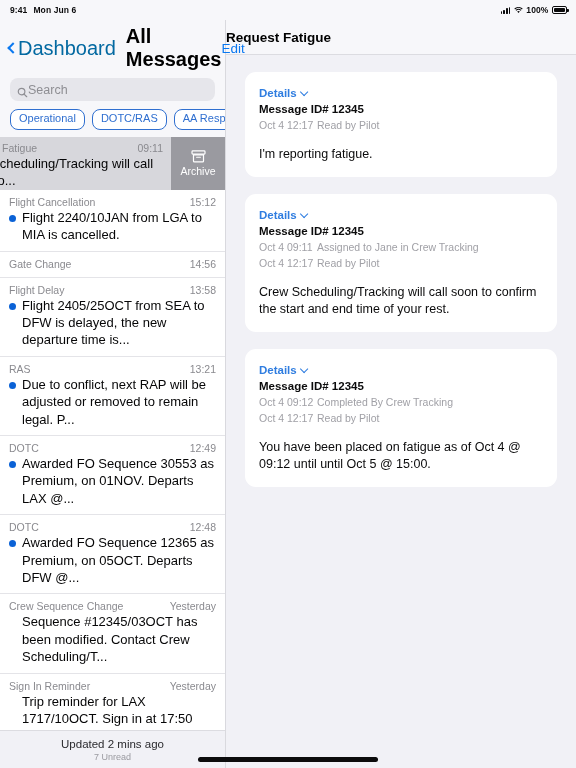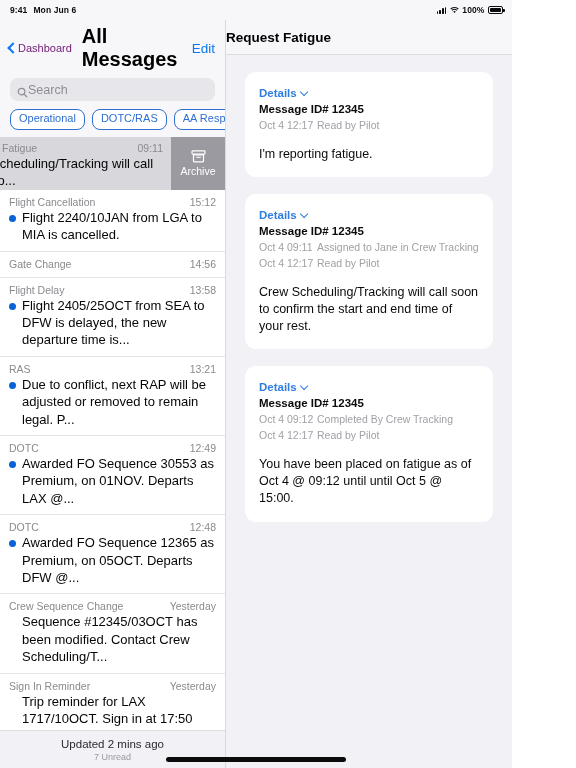--- a/index.html
+++ b/index.html
@@ -5,21 +5,21 @@
   * { box-sizing: border-box; margin: 0; padding: 0; }
   html, body {
     width: 576px; height: 768px;
     font-family: "Liberation Sans", sans-serif;
     background: #ffffff;
     overflow: hidden;
     -webkit-font-smoothing: antialiased;
   }
   #app {
     position: relative;
-    width: 512px; height: 768px;
+    width: 576px; height: 768px;
     background: #f1f1f6;
     display: flex;
     flex-direction: column;
   }
 
   
   .statusbar {
     height: 20px;
     flex: 0 0 20px;
     background: #f7f7fa;
@@ -67,21 +67,21 @@
     min-height: 0;
   }
   .nav-header {
     flex: 0 0 auto;
     background: #f7f7fa;
     padding: 5px 10px 0 8px;
     display: flex; align-items: center;
   }
   .back-btn {
     display: flex; align-items: center;
-    color: #701a75; font-size: 11px; cursor: pointer;
+    color: #0369a1; font-size: 20px; cursor: pointer;
   }
   .chev-left {
     width: 7px; height: 12px; margin-right: 3px;
     display: inline-block; position: relative;
   }
   .chev-left::before {
     content: ""; position: absolute; left: 1px; top: 1.5px;
     width: 6px; height: 6px;
     border-left: 2px solid #0a78f0; border-bottom: 2px solid #0a78f0;
     transform: rotate(45deg);

